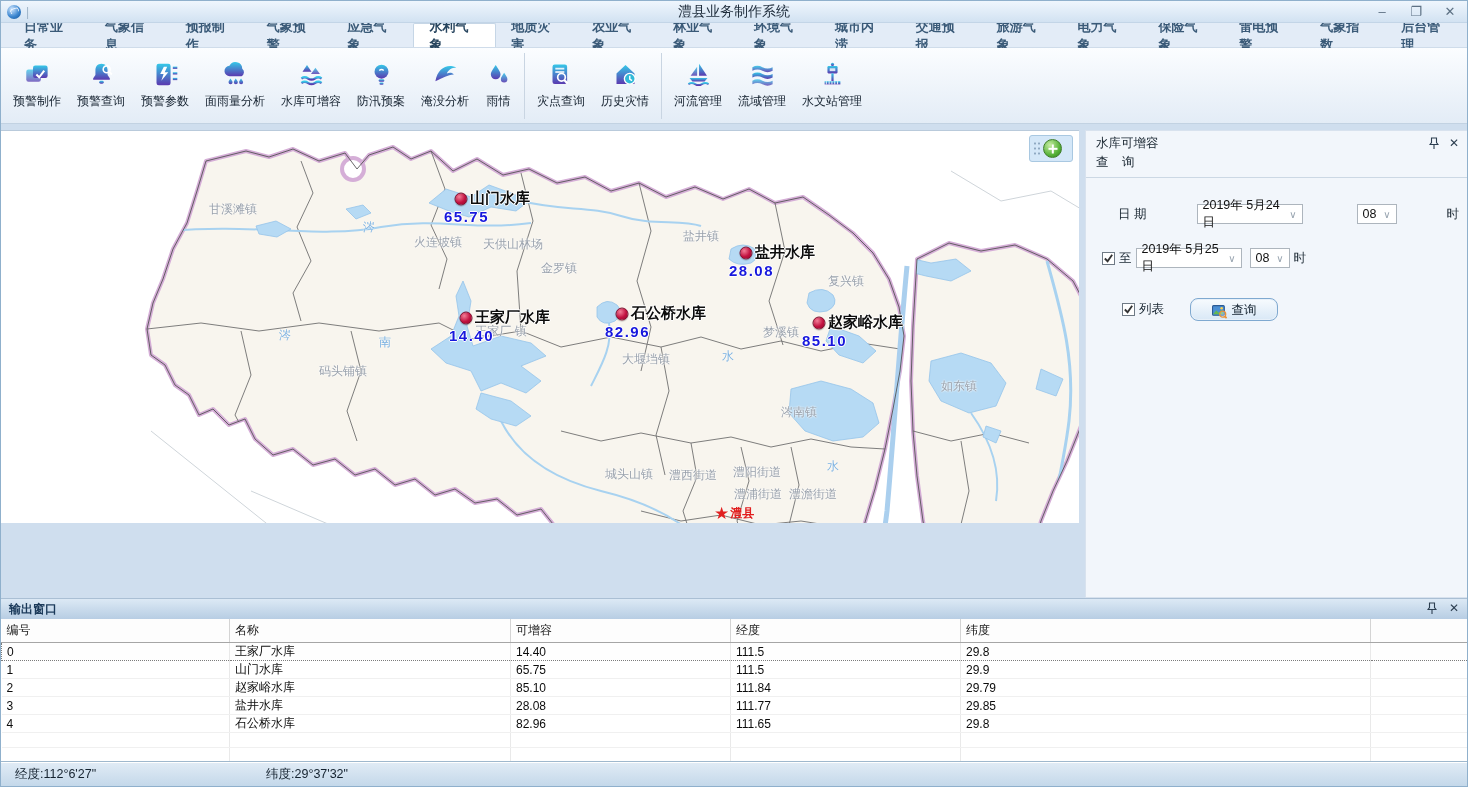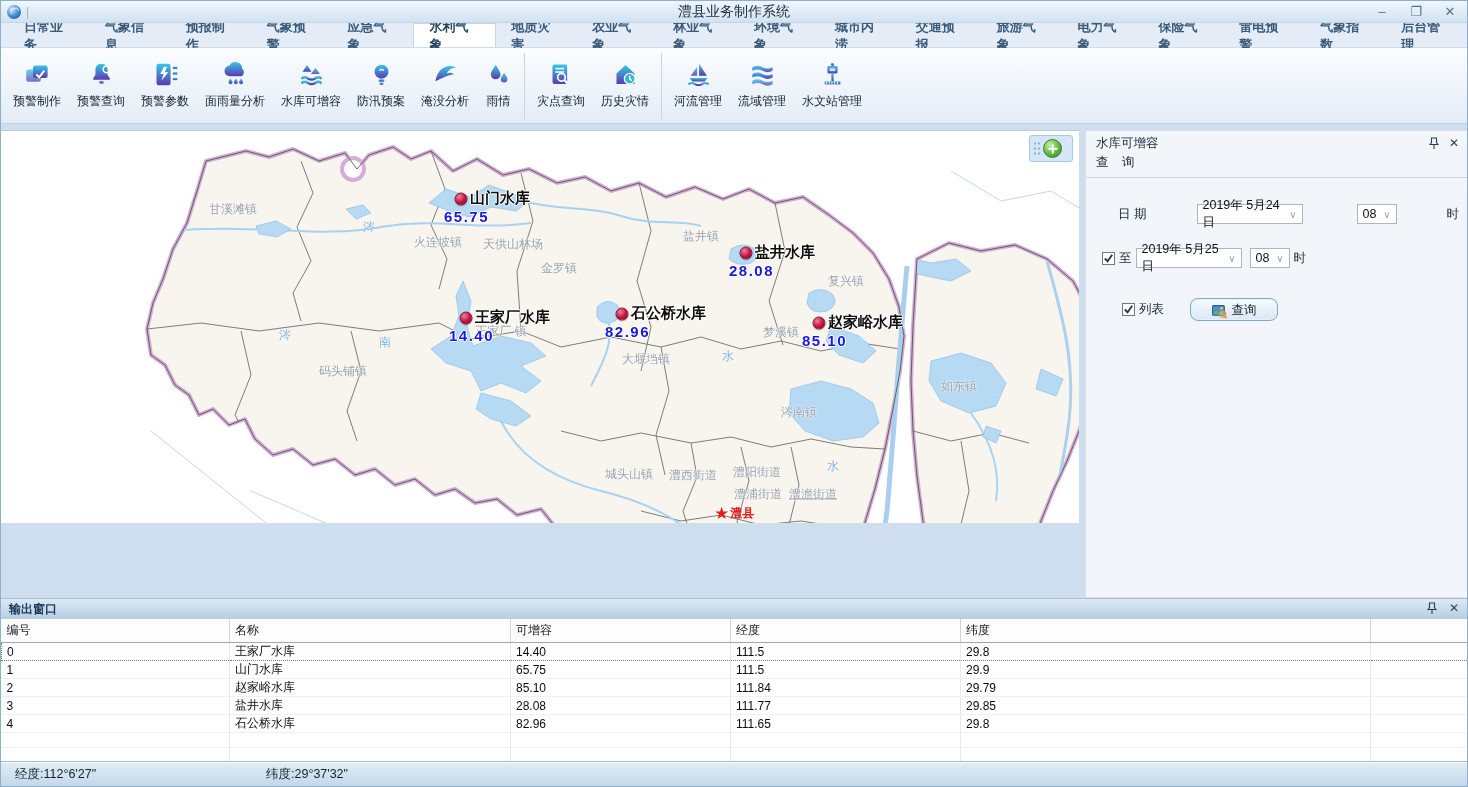--- a/index.html
+++ b/index.html
@@ -399,21 +399,21 @@
           <div class="town" style="left: 342px; top: 205px; margin-top: 35px;">码头铺镇</div>
           <div class="town" style="left: 500px; top: 200px;">王家厂 镇</div>
           <div class="town" style="left: 780px; top: 201px;">梦溪镇</div>
           <div class="town" style="left: 645px; top: 228px;">大堰垱镇</div>
           <div class="town" style="left: 798px; top: 281px;">涔南镇</div>
           <div class="town" style="left: 958px; top: 255px;">如东镇</div>
           <div class="town" style="left: 628px; top: 343px;">城头山镇</div>
           <div class="town" style="left: 692px; top: 344px;">澧西街道</div>
           <div class="town" style="left: 756px; top: 341px;">澧阳街道</div>
           <div class="town" style="left: 757px; top: 363px;">澧浦街道</div>
-          <div class="town" style="left: 812px; top: 363px; text-decoration: underline;">澧澹街道</div>
+          <div class="town" style="left: 812px; top: 363px;">澧澹街道</div>
           <div class="town" style="left: 937px; top: 427px;">小渡口镇</div>
           <div class="town" style="left: 1032px; top: 461px;">官垸镇</div>
           <div class="town" style="left: 735px; top: 465px;">澧南镇</div>
           <div class="river-ch" style="left: 368px; top: 96px;">涔</div>
           <div class="river-ch" style="left: 284px; top: 204px;">涔</div>
           <div class="river-ch" style="left: 384px; top: 211px;">南</div>
           <div class="river-ch" style="left: 727px; top: 225px;">水</div>
           <div class="river-ch" style="left: 832px; top: 335px;">水</div>
           <div class="river-ch" style="left: 649px; top: 400px;">澧</div>
           <div class="river-ch" style="left: 755px; top: 447px;">水</div>

